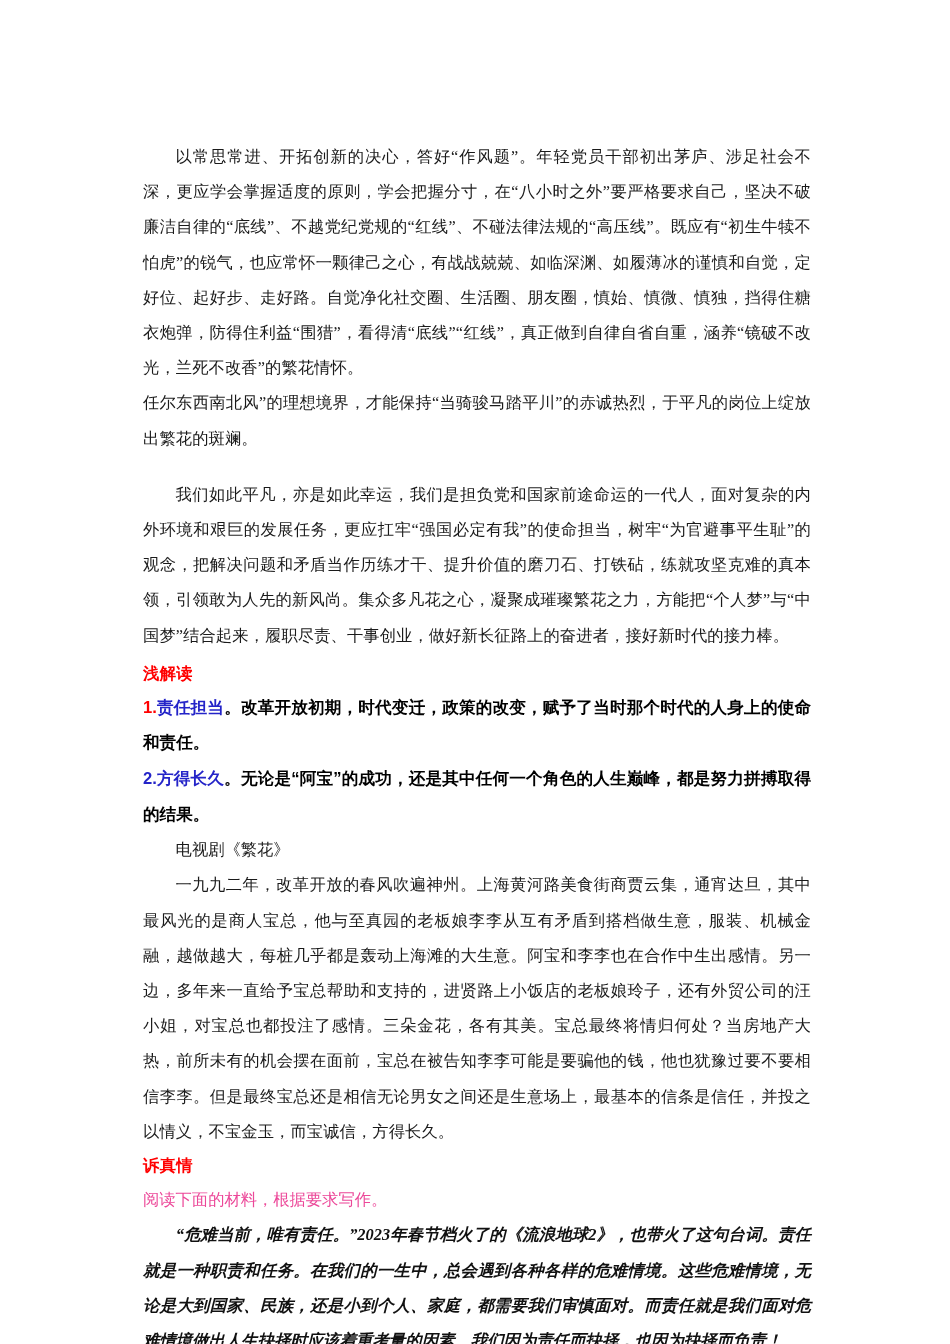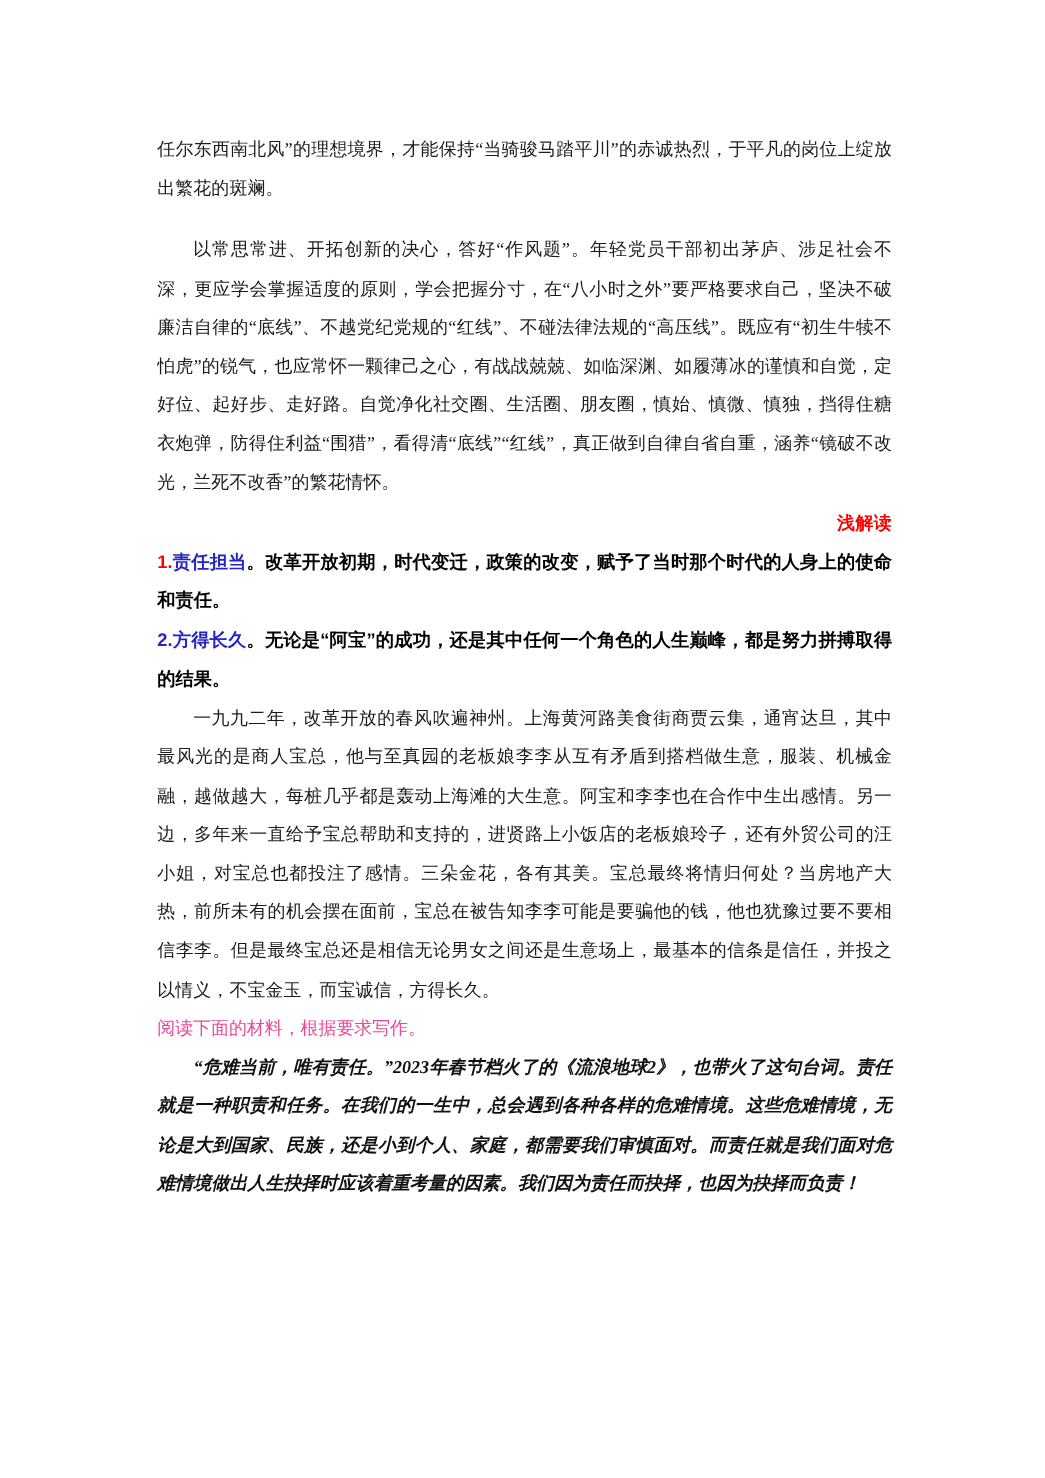--- a/index.html
+++ b/index.html
@@ -43,21 +43,21 @@
   
   h2.section-heading {
     margin: 0;
     font-size: 16.3px;
     line-height: 33px;
     font-weight: bold;
     color: #ff0000;
     font-family: "Liberation Sans", "DejaVu Sans", sans-serif;
     letter-spacing: 0.4px;
   }
-  h2.heading-tight { margin-top: 4px; text-align: right; }
+  h2.heading-tight { margin-top: 4px; }
 
   
   p.item {
     margin: 0;
     font-size: 16.6px;
     line-height: 35.6px;
     font-weight: bold;
     text-align: justify;
     text-justify: inter-ideograph;
     color: #000000;
@@ -97,35 +97,38 @@
     color: #ec4899;
     font-family: "Liberation Serif", "DejaVu Serif", serif;
   }
 </style>
 </head>
 <body>
 
 <div class="page">
   <div class="doc-body">
 
+    <p class="para indent gap-before">以常思常进、开拓创新的决心，答好“作风题”。年轻党员干部初出茅庐、涉足社会不深，更应学会掌握适度的原则，学会把握分寸，在“八小时之外”要严格要求自己，坚决不破廉洁自律的“底线”、不越党纪党规的“红线”、不碰法律法规的“高压线”。既应有“初生牛犊不怕虎”的锐气，也应常怀一颗律己之心，有战战兢兢、如临深渊、如履薄冰的谨慎和自觉，定好位、起好步、走好路。自觉净化社交圈、生活圈、朋友圈，慎始、慎微、慎独，挡得住糖衣炮弹，防得住利益“围猎”，看得清“底线”“红线”，真正做到自律自省自重，涵养“镜破不改光，兰死不改香”的繁花情怀。</p>
+
     <p class="para">任尔东西南北风”的理想境界，才能保持“当骑骏马踏平川”的赤诚热烈，于平凡的岗位上绽放出繁花的斑斓。</p>
 
-    <p class="para indent gap-before">以常思常进、开拓创新的决心，答好“作风题”。年轻党员干部初出茅庐、涉足社会不深，更应学会掌握适度的原则，学会把握分寸，在“八小时之外”要严格要求自己，坚决不破廉洁自律的“底线”、不越党纪党规的“红线”、不碰法律法规的“高压线”。既应有“初生牛犊不怕虎”的锐气，也应常怀一颗律己之心，有战战兢兢、如临深渊、如履薄冰的谨慎和自觉，定好位、起好步、走好路。自觉净化社交圈、生活圈、朋友圈，慎始、慎微、慎独，挡得住糖衣炮弹，防得住利益“围猎”，看得清“底线”“红线”，真正做到自律自省自重，涵养“镜破不改光，兰死不改香”的繁花情怀。</p>
-
+    <p class="para indent gap-before">我们如此平凡，亦是如此幸运，我们是担负党和国家前途命运的一代人，面对复杂的内外环境和艰巨的发展任务，更应扛牢“强国必定有我”的使命担当，树牢“为官避事平生耻”的观念，把解决问题和矛盾当作历练才干、提升价值的磨刀石、打铁砧，练就攻坚克难的真本领，引领敢为人先的新风尚。集众多凡花之心，凝聚成璀璨繁花之力，方能把“个人梦”与“中国梦”结合起来，履职尽责、干事创业，做好新长征路上的奋进者，接好新时代的接力棒。</p>
 
     <h2 class="section-heading heading-tight">浅解读</h2>
 
     <p class="item"><span class="num-red">1.</span><span class="kw-blue">责任担当</span><span>。</span><span>改革开放初期，时代变迁，政策的改变，赋予了当时那个时代的人身上的使命和责任。</span></p>
 
     <p class="item"><span class="num-blue">2.</span><span class="kw-blue">方得长久</span><span>。</span><span>无论是“阿宝”的成功，还是其中任何一个角色的人生巅峰，都是努力拼搏取得的结果。</span></p>
 
 
 
+    <p class="subline">电视剧《繁花》</p>
 
     <p class="para indent">一九九二年，改革开放的春风吹遍神州。上海黄河路美食街商贾云集，通宵达旦，其中最风光的是商人宝总，他与至真园的老板娘李李从互有矛盾到搭档做生意，服装、机械金融，越做越大，每桩几乎都是轰动上海滩的大生意。阿宝和李李也在合作中生出感情。另一边，多年来一直给予宝总帮助和支持的，进贤路上小饭店的老板娘玲子，还有外贸公司的汪小姐，对宝总也都投注了感情。三朵金花，各有其美。宝总最终将情归何处？当房地产大热，前所未有的机会摆在面前，宝总在被告知李李可能是要骗他的钱，他也犹豫过要不要相信李李。但是最终宝总还是相信无论男女之间还是生意场上，最基本的信条是信任，并投之以情义，不宝金玉，而宝诚信，方得长久。</p>
 
+    <h2 class="section-heading">诉真情</h2>
 
     <p class="plain-line">阅读下面的材料，根据要求写作。</p>
 
     <p class="kai indent">“危难当前，唯有责任。”2023年春节档火了的《流浪地球2》，也带火了这句台词。责任就是一种职责和任务。在我们的一生中，总会遇到各种各样的危难情境。这些危难情境，无论是大到国家、民族，还是小到个人、家庭，都需要我们审慎面对。而责任就是我们面对危难情境做出人生抉择时应该着重考量的因素。我们因为责任而抉择，也因为抉择而负责！</p>
 
   </div>
 </div>
 
 </body></html>

